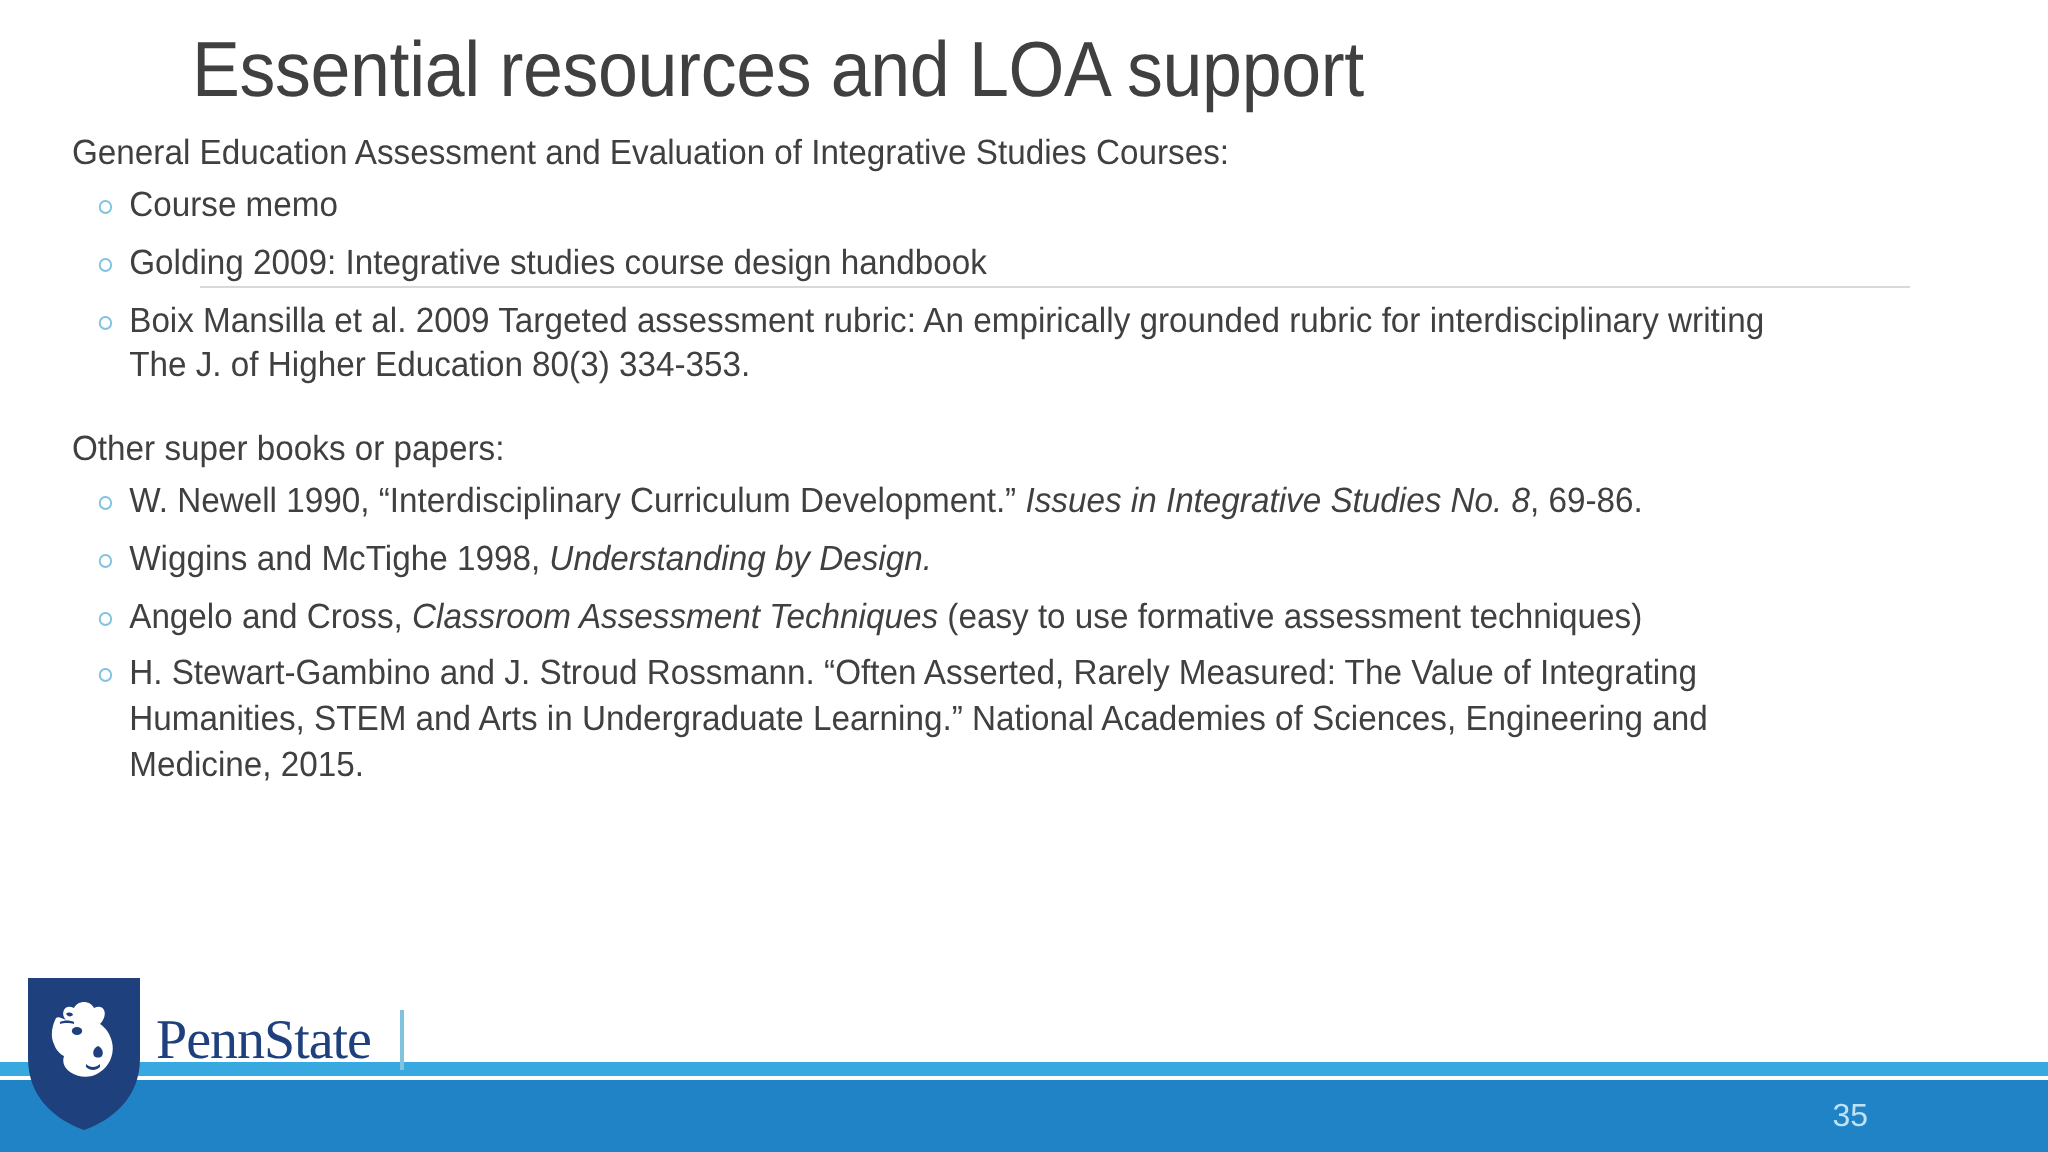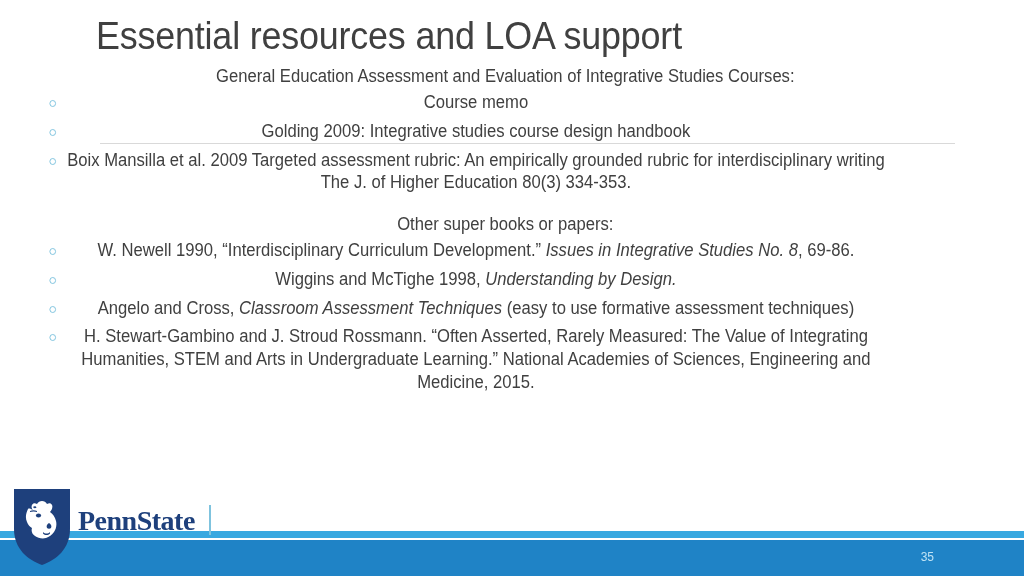--- a/index.html
+++ b/index.html
@@ -29,21 +29,20 @@
     transform: scaleX(0.92);
     transform-origin: left center;
   }
 
   
   .body-area {
     position: absolute;
     left: 0;
     top: 66px;
     width: 1024px;
-    text-align: center;
   }
 
   .section-head {
     font-size: 17.5px;
     color: #404040;
     margin: 0 0 4px 36px;
     transform: scaleX(0.95);
     transform-origin: left center;
   }
 
@@ -123,41 +122,41 @@
     left: 0;
     top: 540px;
     width: 1024px;
     height: 36px;
     background: #1f83c6;
   }
   .page-number {
     position: absolute;
     right: 90px;
     top: 550px;
-    font-size: 12px;
+    font-size: 16px;
     color: #bfe3f5;
   }
 
   
   .psu-logo {
     position: absolute;
     left: 12px;
     top: 487px;
     height: 80px;
     display: flex;
     align-items: flex-start;
   }
   .psu-shield {
     width: 60px;
     height: 80px;
     flex: 0 0 auto;
   }
   .psu-wordmark {
     font-family: "Liberation Serif", serif;
-    font-weight: bold;
+    font-weight: normal;
     font-size: 28px;
     color: #1e407c;
     letter-spacing: -0.5px;
     margin-left: 6px;
     margin-top: 18px;
     white-space: nowrap;
   }
   .psu-divider {
     width: 2px;
     height: 30px;

